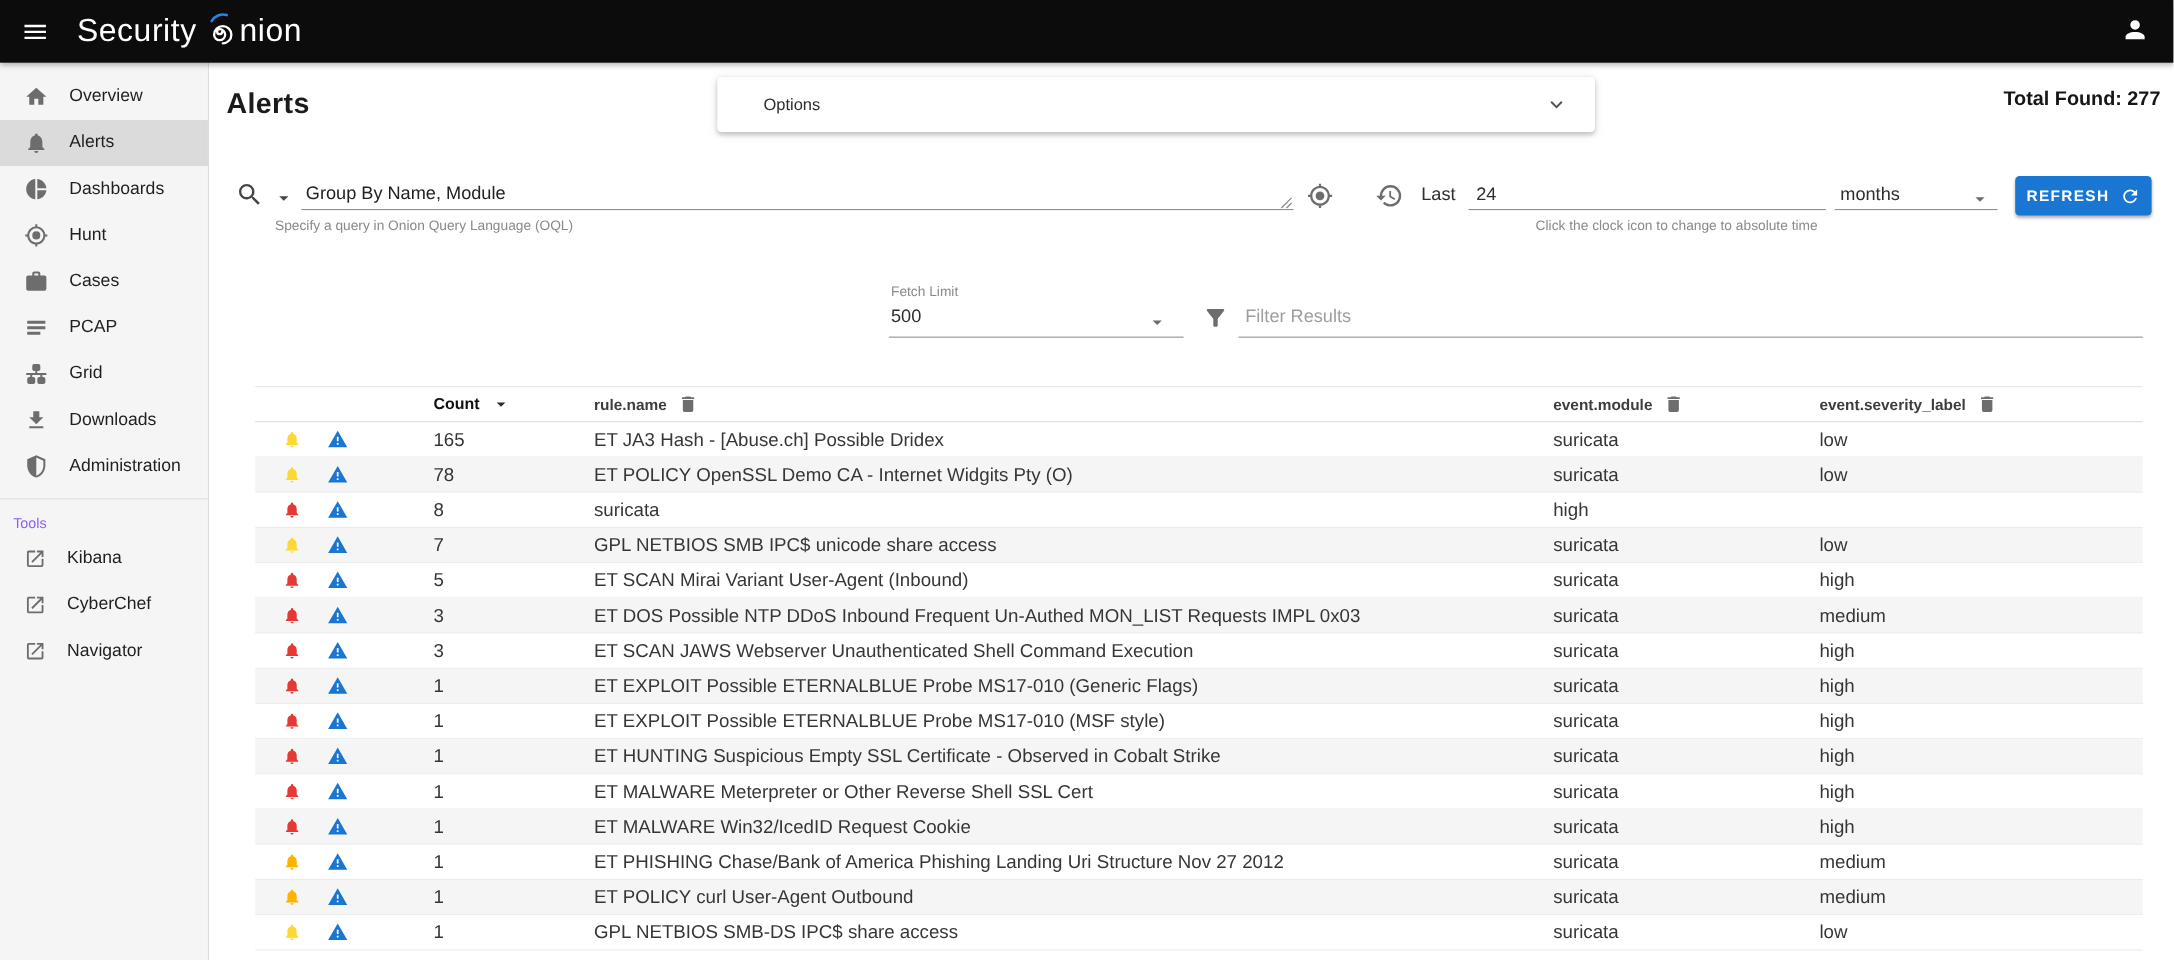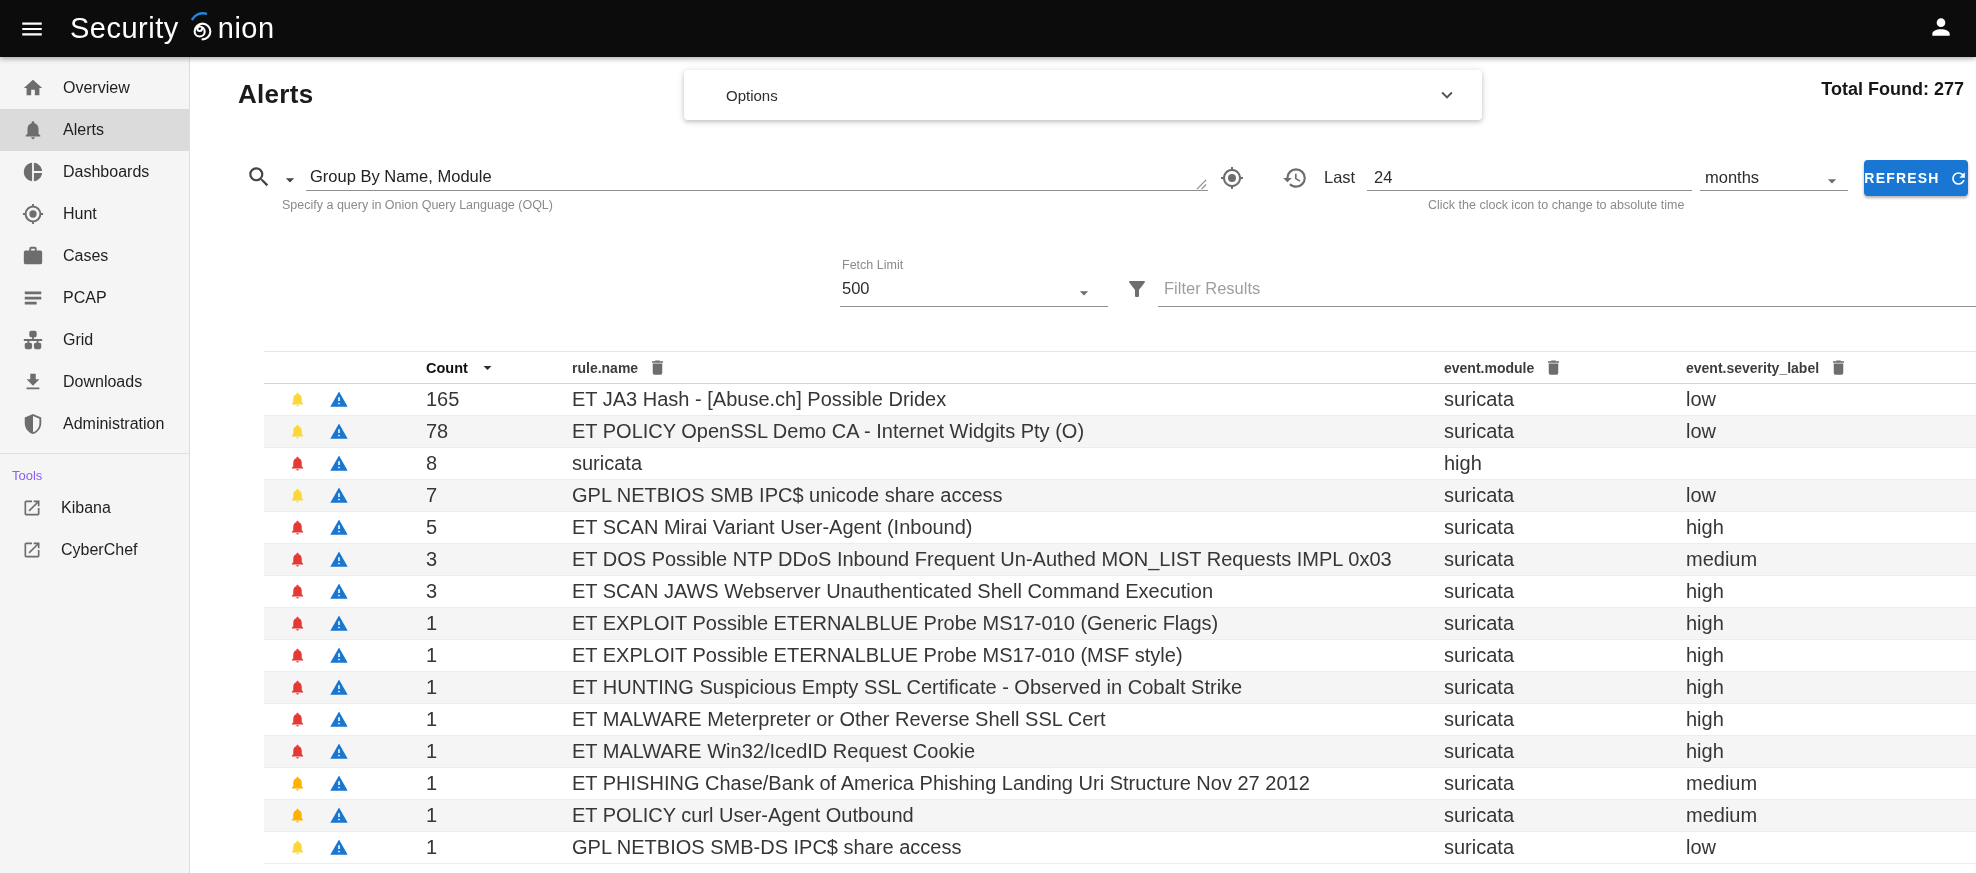--- a/index.html
+++ b/index.html
@@ -12,21 +12,21 @@
             padding: 0 18px; color: #fff; box-shadow: 0 2px 5px rgba(0,0,0,.3); z-index: 10; }
   .hamburger { width: 28px; height: 28px; cursor: pointer; display: flex; align-items: center; justify-content: center; }
   .hamburger svg { width: 26px; height: 26px; fill: #fff; }
   .logo { display: flex; align-items: center; margin-left: 24px; font-size: 29px; letter-spacing: .5px; color: #fff; }
   .logo .onion-o { width: 31px; height: 33px; margin: -4px 1px 0 7px; }
   .topbar-spacer { flex: 1; }
   .account-btn { width: 30px; height: 30px; cursor: pointer; }
   .account-btn svg { width: 26px; height: 26px; fill: #fff; }
 
   
-  .container { display: flex; flex: 1; height: 816px; gap: 32px; }
+  .container { display: flex; flex: 1; height: 816px; }
 
   
   .sidebar { width: 190px; min-width: 190px; background: #f5f5f5; border-right: 1px solid #ddd; padding-top: 10px; }
   .nav-item { height: 42px; display: flex; align-items: center; padding-left: 22px; gap: 19px;
               font-size: 16px; color: #1f1f1f; cursor: pointer; }
   .nav-item svg { width: 22px; height: 22px; fill: #6d6d6d; flex: none; }
   .nav-item.selected { background: #dbdbdb; }
   .tools-divider { border-top: 1px solid #e0e0e0; margin-top: 8px; }
   .tools-label { padding: 14px 0 4px 12px; font-size: 13px; color: #8b5cf6; }
   .tool-item svg { width: 20px; height: 20px; }
@@ -45,36 +45,36 @@
 
   
   .q-icon { fill: #454545; }
   .gray-icon { fill: #6d6d6d; }
   .underline { height: 0; border-bottom: 1px solid #909090; }
   .query-text { font-size: 16.5px; color: #222; white-space: pre; }
   .hint { font-size: 12.5px; color: #8a8a8a; }
   .field-label { font-size: 12.5px; color: #8a8a8a; }
   .field-value { font-size: 16.5px; color: #2e2e2e; }
   .placeholder { font-size: 16.5px; color: #9e9e9e; }
-  .refresh-btn { left: 1642px; top: 103px; width: 104px; height: 36px; background: #1976d2; border: none;
+  .refresh-btn { left: 1642px; top: 103px; width: 124px; height: 36px; background: #1976d2; border: none;
                  border-radius: 4px; color: #fff; font-family: "Liberation Sans", sans-serif;
                  font-size: 14px; font-weight: 700; letter-spacing: 1.2px;
                  display: flex; align-items: center; justify-content: center; gap: 9px; cursor: pointer;
                  box-shadow: 0 2px 3px rgba(0,0,0,.3); }
   .refresh-btn svg { width: 19px; height: 19px; fill: #fff; }
 
   
   .alerts-table { left: 42px; top: 294px; width: 1716px; }
   .grid-row { display: grid; grid-template-columns: 148px 144px 872px 242px 1fr; align-items: center; }
   .thead { height: 33px; border-top: 1px solid #e7e7e7; border-bottom: 1px solid #d5d5d5; background: #fff; }
   .th { font-size: 14px; font-weight: 700; color: #3d3d3d; display: flex; align-items: center; gap: 10px; padding-left: 16px; }
   .th.count-h { color: #101010; padding-left: 14px; font-size: 14.5px; }
   .th svg.sort { width: 19px; height: 19px; fill: #2d2d2d; }
   .th svg.trash { width: 19px; height: 19px; fill: #6d6d6d; cursor: pointer; }
-  .trow { height: 32px; border-bottom: 1px solid #ececec; font-size: 20px; color: #363636; background: #fff; cursor: pointer; }
+  .trow { height: 32px; border-bottom: 1px solid #ececec; font-size: 17px; color: #363636; background: #fff; cursor: pointer; }
   .trow:nth-child(even) { background: #f5f5f5; }
   .cell-icons { display: flex; align-items: center; gap: 23px; padding-left: 25px; }
   .cell-icons svg { cursor: pointer; }
   .bell-i { width: 17px; height: 17px; }
   .warn-i { width: 20px; height: 19px; fill: #1976d2; }
   .cell-count { padding-left: 14px; }
   .cell-pad { padding-left: 16px; white-space: nowrap; overflow: hidden; }
 </style>
 </head>
 <body>
@@ -170,20 +170,26 @@
               <path d="M14,3V5H17.59L7.76,14.83L9.17,16.24L19,6.41V10H21V3M19,19H5V5H12V3H5C3.89,3 3,3.9 3,5V19A2,2 0 0,0 5,21H19A2,2 0 0,0 21,19V12H19V19Z" fill-rule="evenodd"></path>
             </svg>
             <span>Kibana</span>
           </div>
           <div class="nav-item tool-item">
             <svg viewBox="0 0 24 24">
               <path d="M14,3V5H17.59L7.76,14.83L9.17,16.24L19,6.41V10H21V3M19,19H5V5H12V3H5C3.89,3 3,3.9 3,5V19A2,2 0 0,0 5,21H19A2,2 0 0,0 21,19V12H19V19Z" fill-rule="evenodd"></path>
             </svg>
             <span>CyberChef</span>
           </div>
+          <div class="nav-item tool-item">
+            <svg viewBox="0 0 24 24">
+              <path d="M14,3V5H17.59L7.76,14.83L9.17,16.24L19,6.41V10H21V3M19,19H5V5H12V3H5C3.89,3 3,3.9 3,5V19A2,2 0 0,0 5,21H19A2,2 0 0,0 21,19V12H19V19Z" fill-rule="evenodd"></path>
+            </svg>
+            <span>Navigator</span>
+          </div>
         </div>
     </div>
 
     <div class="main">
 
       <div class="abs page-title">Alerts</div>
 
       <div class="abs options-panel">
         <span>Options</span>
         <svg viewBox="0 0 24 24">

